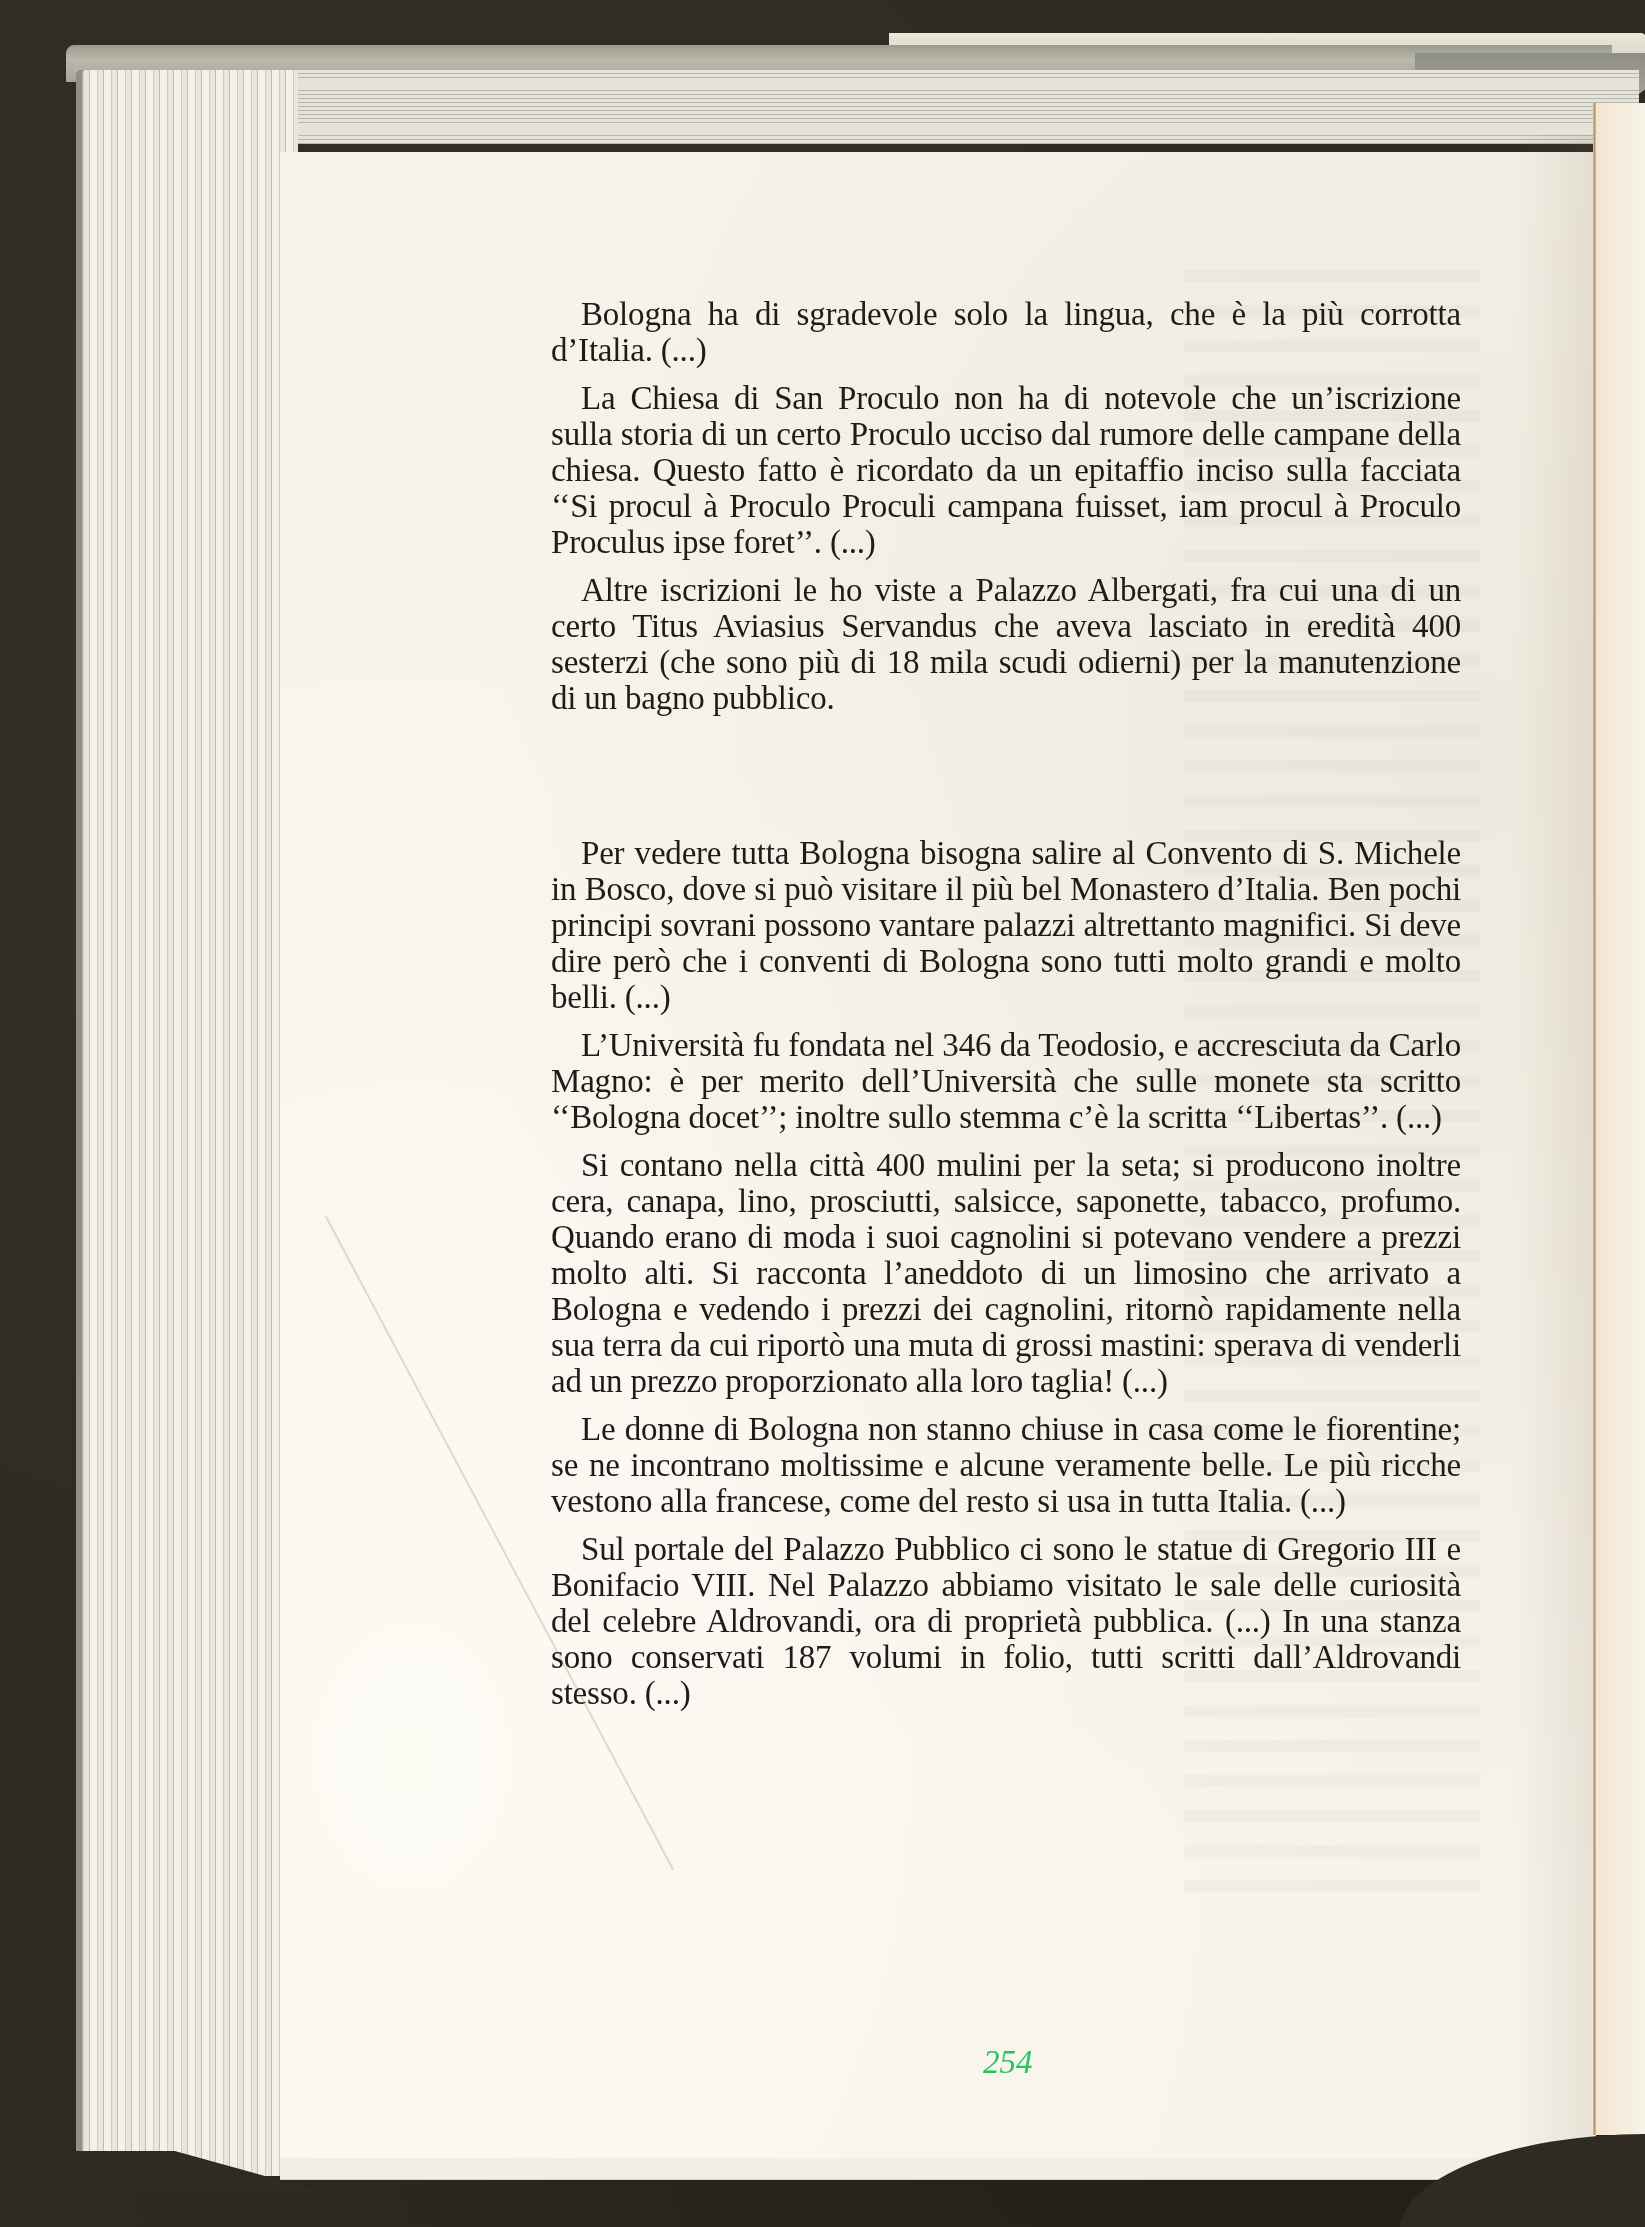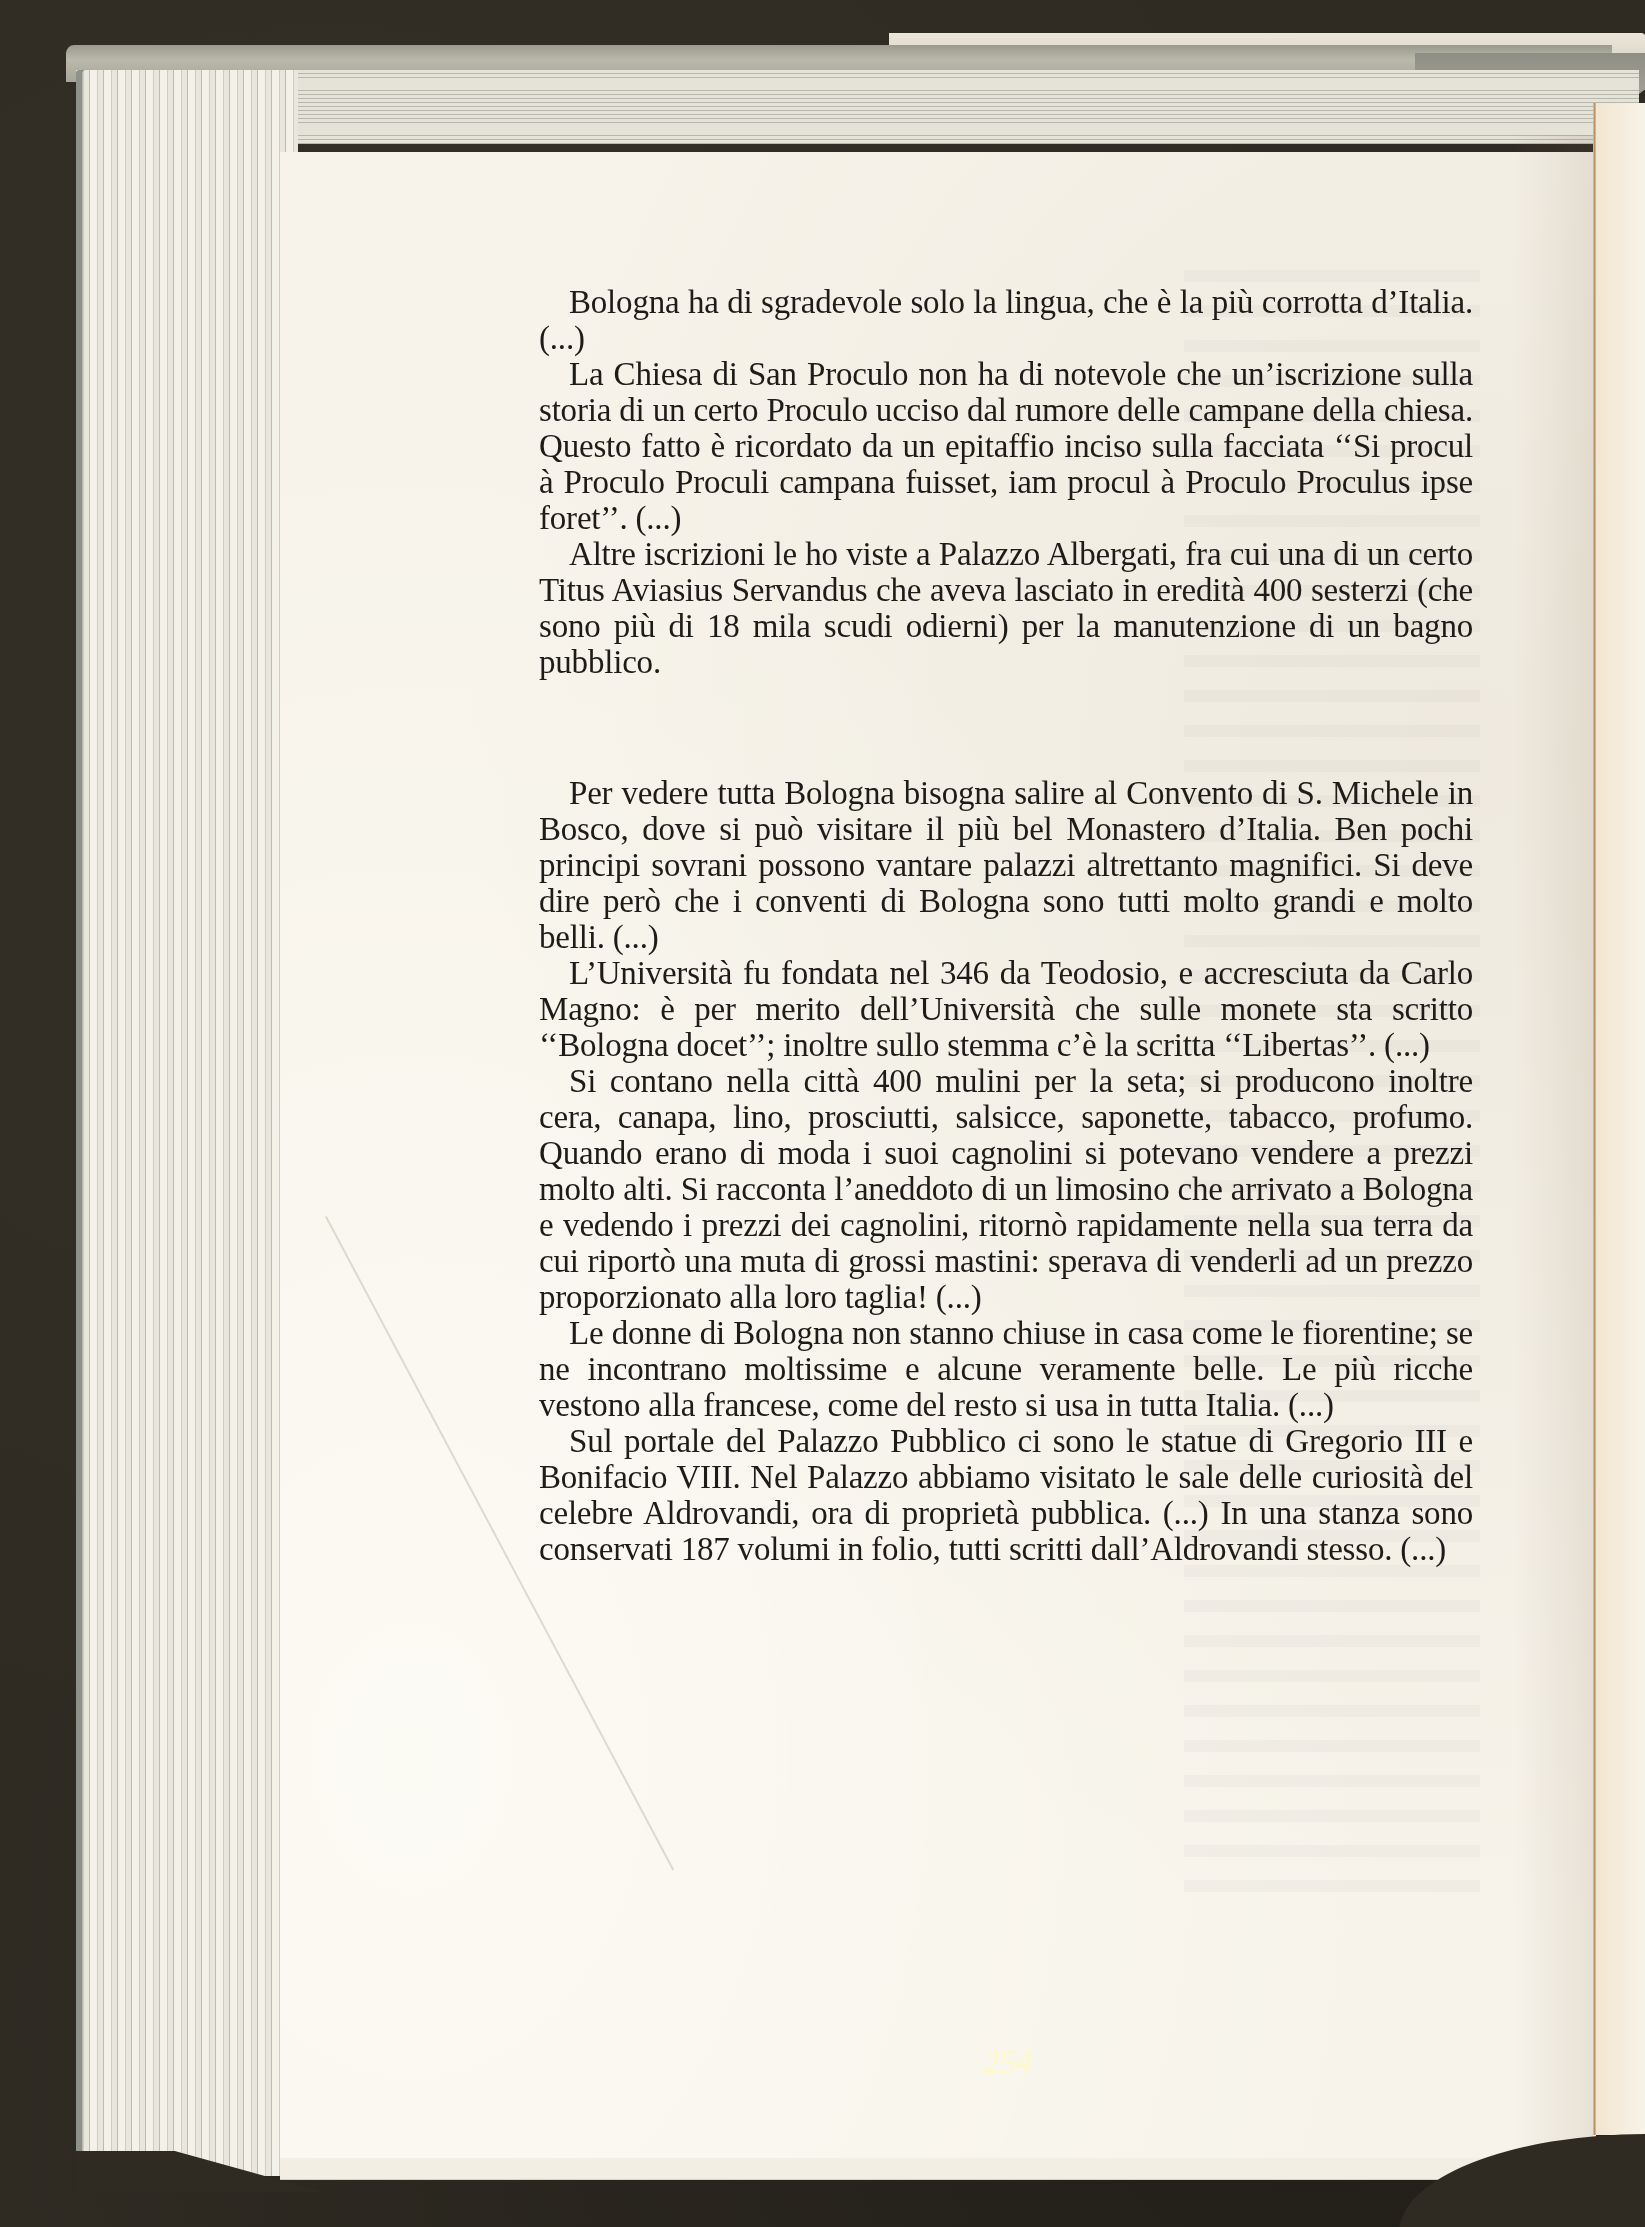--- a/index.html
+++ b/index.html
@@ -149,42 +149,42 @@
     top: 284px;
     width: 934px;
     font-family: "Liberation Serif", "DejaVu Serif", serif;
     font-size: 33px;
     line-height: 36px;
     color: #1e1c19;
     text-align: justify;
     letter-spacing: -0.2px;
   }
   .para {
-    margin: 0;
+    margin: 12px;
     text-indent: 30px;
     hyphens: manual;
   }
   .attribution {
     text-align: right;
     margin: 11.5px 0 0 0;
     font-variant: small-caps;
     letter-spacing: 0.8px;
     font-size: 33px;
   }
   .section-gap {
     height: 95px;
   }
   .page-number {
     position: absolute;
     left: 983px;
     top: 2044px;
     font-family: "Liberation Serif", "DejaVu Serif", serif;
     font-style: italic;
     font-size: 33px;
-    color: #fef9c3;
+    color: #22c55e;
   }
   .crease {
     position: absolute;
     left: 325px;
     top: 1217px;
     width: 1.6px;
     height: 740px;
     background: rgba(170,160,140,0.35);
     transform: rotate(-28deg);
     transform-origin: top left;

